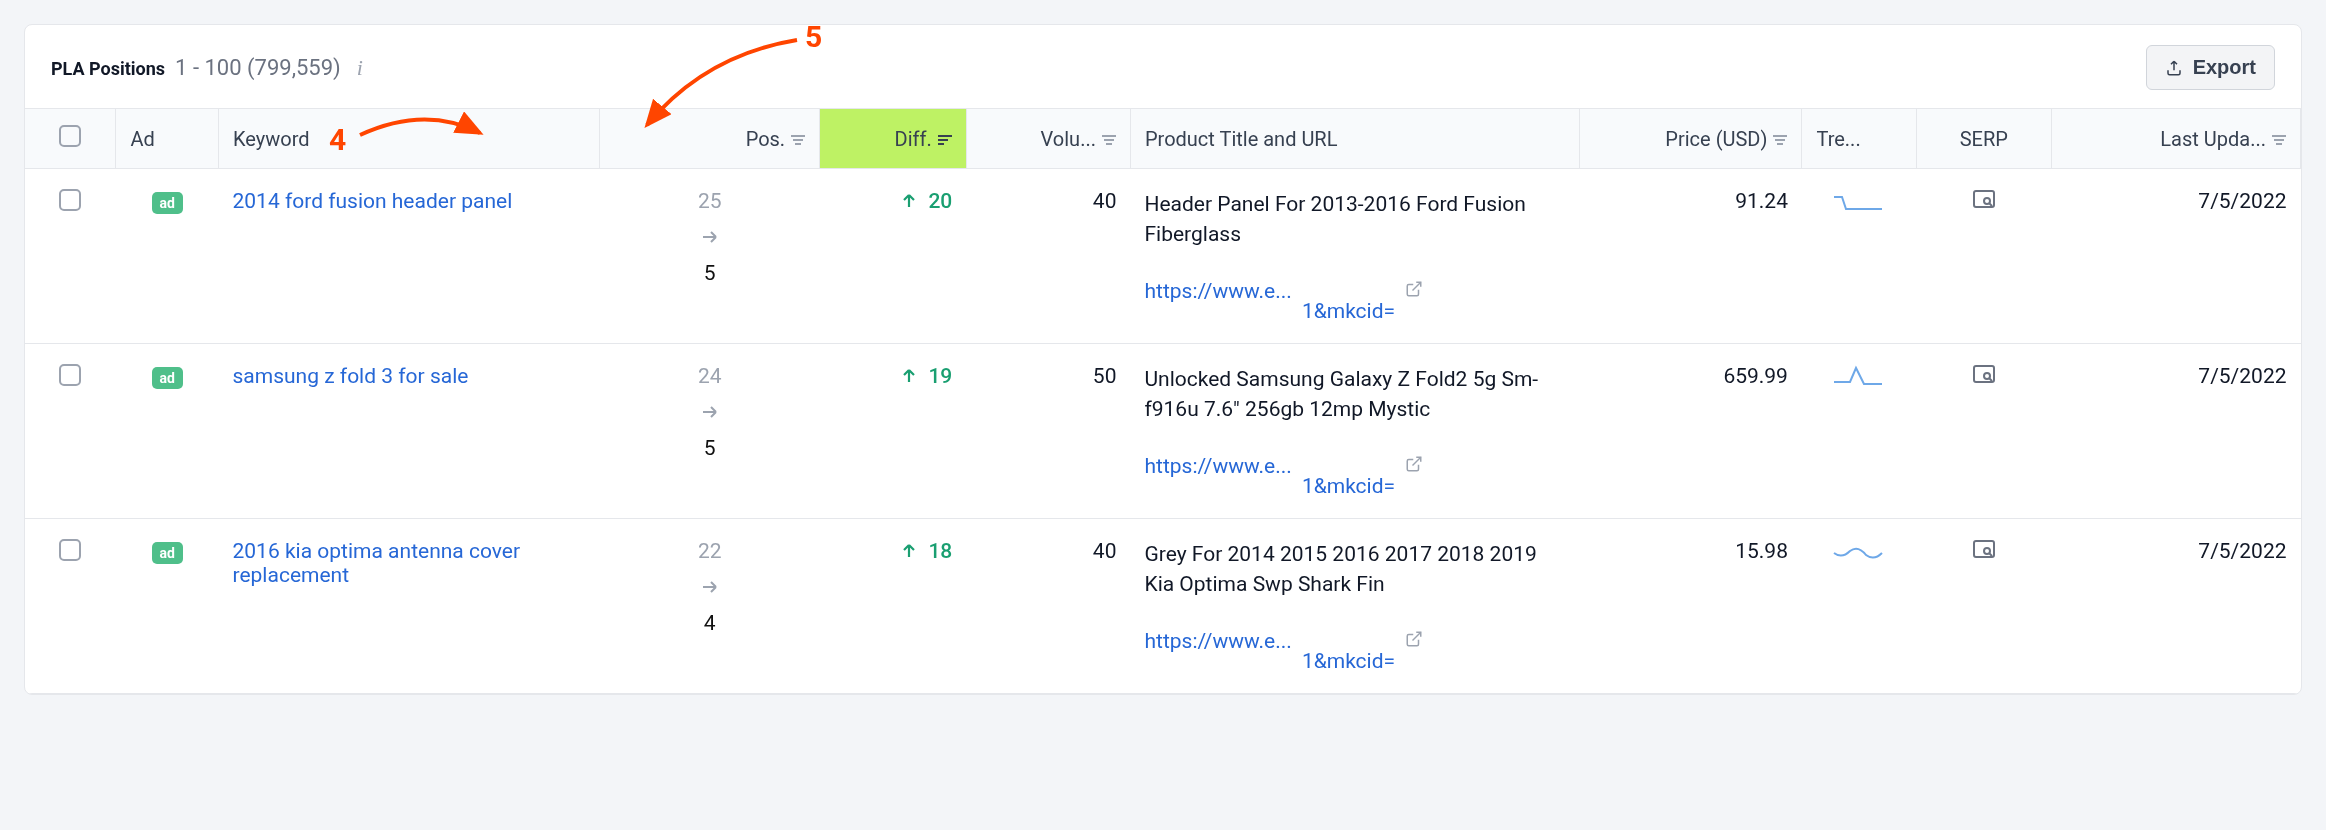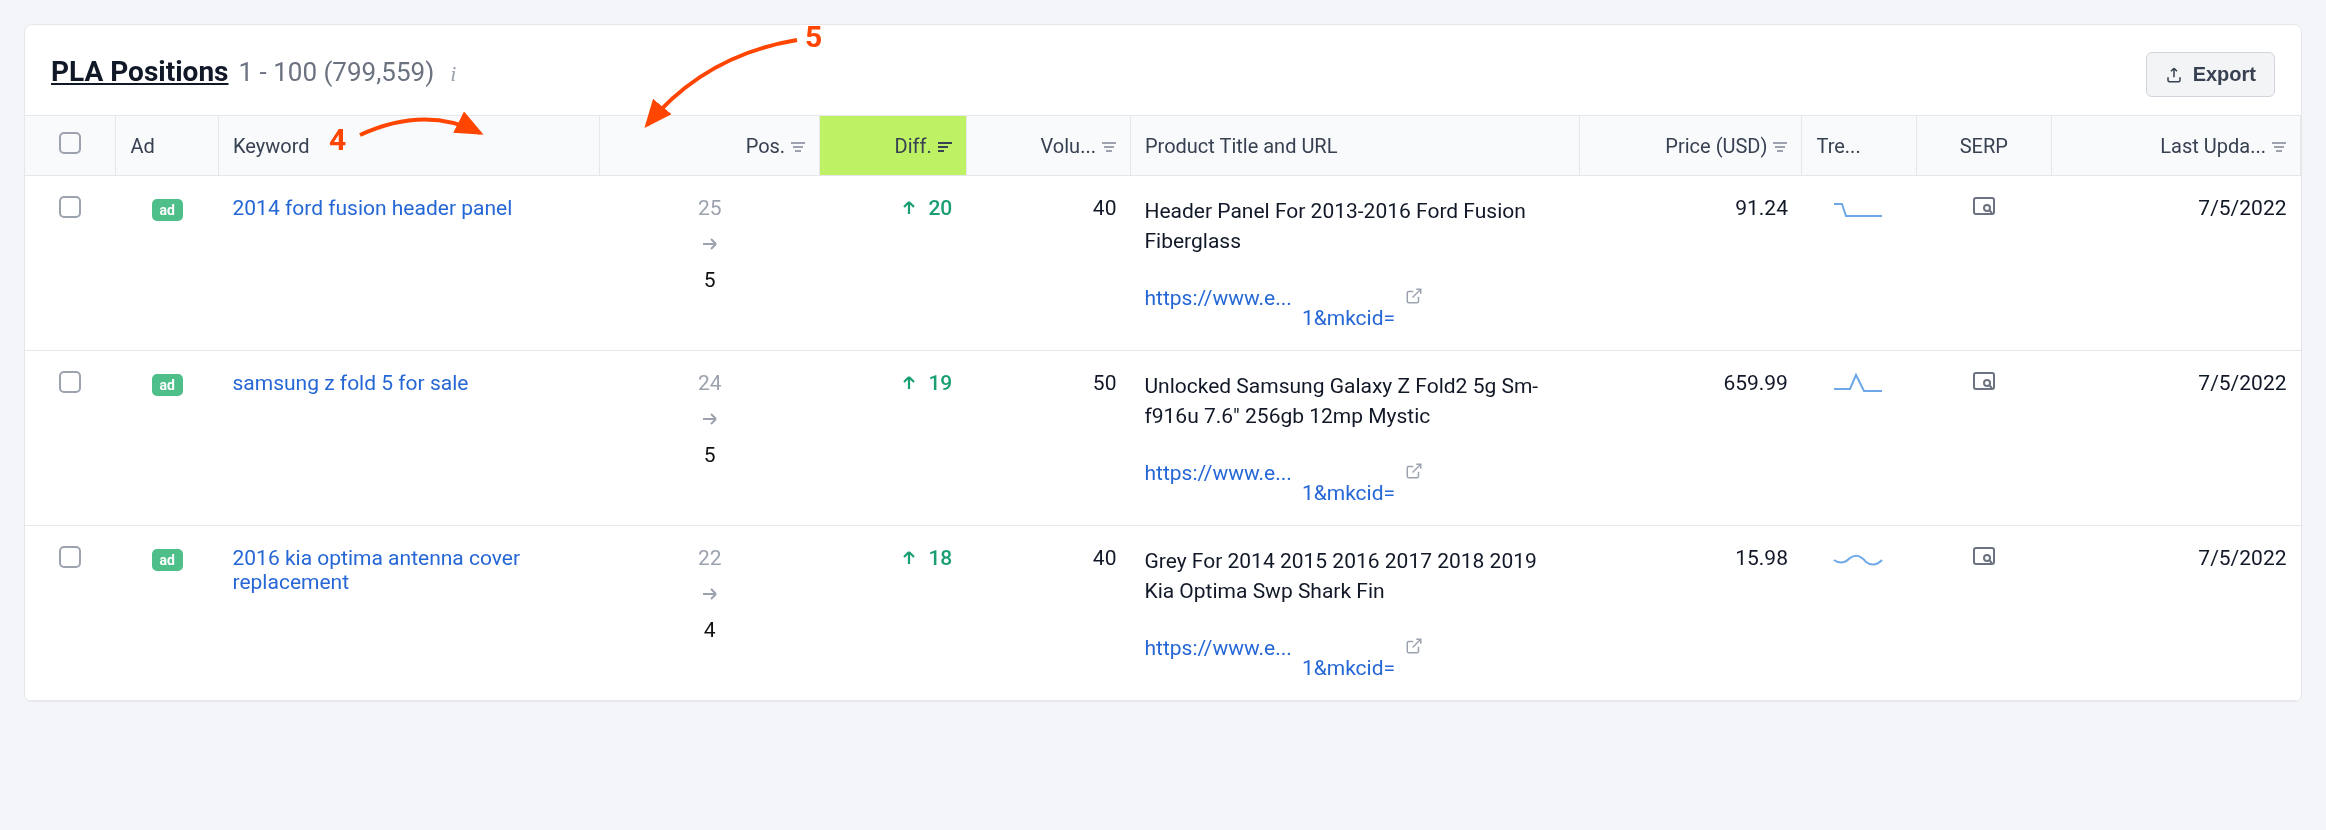--- a/index.html
+++ b/index.html
@@ -1,23 +1,23 @@
 <!DOCTYPE html>
 <html><head>
 <meta charset="utf-8">
 <style>
   * { box-sizing: border-box; margin: 0; padding: 0; }
   body { font-family: -apple-system, BlinkMacSystemFont, "Segoe UI", Roboto, Helvetica, Arial, sans-serif; background: #f3f5f8; padding: 24px; color: #111827; font-size: 20px; }
   .panel { background: #fff; border: 1px solid #e5e7eb; border-radius: 8px; overflow: hidden; }
   .panel-header { display: flex; align-items: center; justify-content: space-between; padding: 20px 26px 18px; }
   .title-wrap { display: flex; align-items: baseline; gap: 10px; }
-  .title { font-weight: 700; font-size: 28px; text-decoration: underline; }
-  .subtitle { color: #6b7280; font-size: 26px; }
+  .title { font-weight: 700; font-size: 18px; }
+  .subtitle { color: #6b7280; font-size: 22px; }
   .info-icon { color: #9ca3af; font-size: 22px; margin-left: 6px; font-style: italic; font-family: Georgia, serif; cursor: pointer; }
-  .export-btn { display: flex; align-items: center; gap: 10px; border: 1px solid #d1d5db; background: #f3f4f6; padding: 10px 18px; border-radius: 6px; font-size: 20px; color: #374151; font-weight: 600; cursor: pointer; margin-top: 7px; }
+  .export-btn { display: flex; align-items: center; gap: 10px; border: 1px solid #d1d5db; background: #f3f4f6; padding: 10px 18px; border-radius: 6px; font-size: 20px; color: #374151; font-weight: 600; cursor: pointer; }
   table { width: 100%; border-collapse: collapse; table-layout: fixed; }
   thead th { background: #f8fafc; border-top: 1px solid #e5e7eb; border-bottom: 1px solid #e5e7eb; border-right: 1px solid #e5e7eb; padding: 16px 14px; text-align: left; font-weight: 400; color: #374151; font-size: 20px; position: relative; }
   thead th:first-child { border-left: none; }
   thead th.sorted { background: #bef264; }
   tbody td { border-bottom: 1px solid #e5e7eb; padding: 20px 14px; vertical-align: top; font-size: 21px; }
   .col-checkbox { width: 62px; text-align: center; }
   .col-ad { width: 70px; text-align: center; }
   .col-keyword { width: 260px; }
   .col-pos { width: 150px; text-align: right; }
   .col-diff { width: 100px; text-align: right; }
@@ -209,21 +209,21 @@
                 <circle cx="15" cy="12" r="3"></circle>
                 <path d="M17.5 14.5L20 17"></path>
               </svg>
       </span>
     </td>
     <td style="text-align:right;"><span>7/5/2022</span></td>
   </tr>
         <tr>
     <td style="text-align:center;"><span class="checkbox"></span></td>
     <td style="text-align:center;"><span class="ad-badge">ad</span></td>
-    <td><a href="#" class="keyword-link">samsung z fold 5 for sale</a></td>
+    <td><a href="#" class="keyword-link">samsung z fold 3 for sale</a></td>
     <td>
       <div class="pos-wrap">
         <span class="pos-old">24</span>
         <span class="pos-arrow">
           <svg width="18" height="14" viewBox="0 0 18 14" fill="none" stroke="currentColor" stroke-width="2">
                   <path d="M2 7h13m0 0l-5-5m5 5l-5 5"></path>
                 </svg>
         </span>
         <span>5</span>
       </div>

